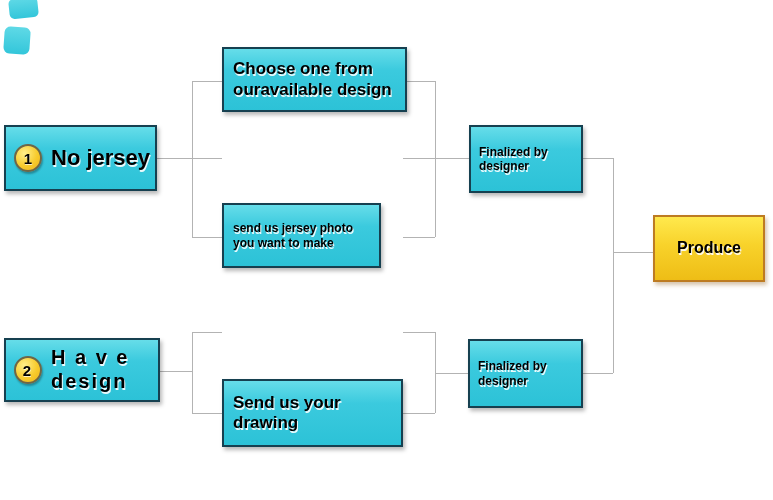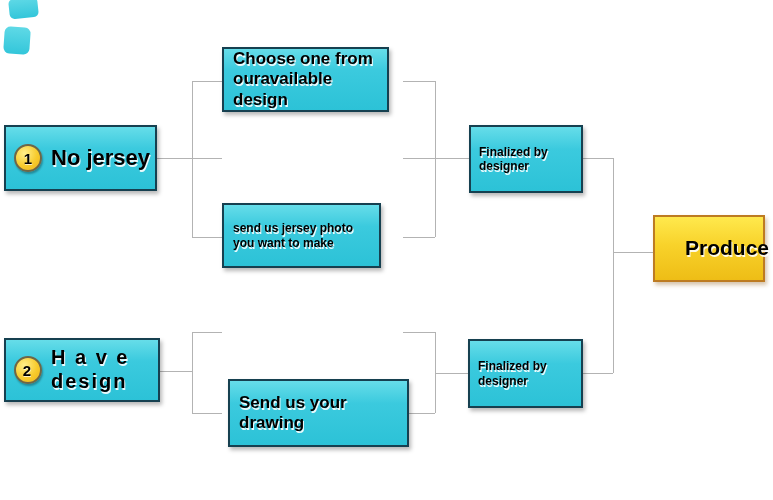--- a/index.html
+++ b/index.html
@@ -33,34 +33,33 @@
     box-sizing:border-box;border:2px solid #6e6747;
     background:radial-gradient(circle at 35% 30%,#ffef8a 0%,#f7cb2d 55%,#eeb31a 100%);
     display:flex;align-items:center;justify-content:center;
     font-size:15px;font-weight:700;color:#000;
     box-shadow:1px 2px 2px rgba(0,0,0,0.3);
     margin-right:9px;
     text-shadow:0.5px 1px 0 rgba(255,255,255,0.7);
   }
   #start1{left:4px;top:125px;width:153px;height:66px;font-size:22px;}
   #start2{left:4px;top:338px;width:156px;height:64px;font-size:20px;letter-spacing:2px;}
-  #opt1{left:222px;top:47px;width:167px;height:65px;}
+  #opt1{left:222px;top:47px;width:185px;height:65px;}
   #opt2{left:222px;top:126px;width:181px;height:66px;}
   #opt3{left:222px;top:203px;width:159px;height:65px;font-size:12px;}
   #opt4{left:222px;top:299px;width:181px;height:67px;}
-  #opt5{left:228px;top:379px;width:181px;height:68px;}
+  #opt5{left:222px;top:379px;width:181px;height:68px;}
   #fin1{left:469px;top:125px;width:114px;height:68px;}
   #fin2{left:468px;top:339px;width:115px;height:69px;}
   #produce{
     left:653px;top:215px;width:112px;height:67px;
-    font-size:21px;
+    justify-content:center;font-size:16px;
     background:linear-gradient(180deg,#ffe94d 0%,#f8d22a 45%,#eebd16 100%);
     border:2px solid #bd7b22;
     box-shadow:2px 3px 4px rgba(140,90,20,0.35);
-    padding-left:30px;
   }
   
   .artifact{position:absolute;z-index:0;background:linear-gradient(180deg,#5fd9e6,#33c6da);}
   #artifact1{left:9px;top:-2px;width:29px;height:20px;border-radius:5px;transform:rotate(-6deg);}
   #artifact2{left:4px;top:27px;width:26px;height:27px;border-radius:6px;transform:rotate(4deg);}
 </style>
 </head>
 <body>
 
 <div class="stage">

